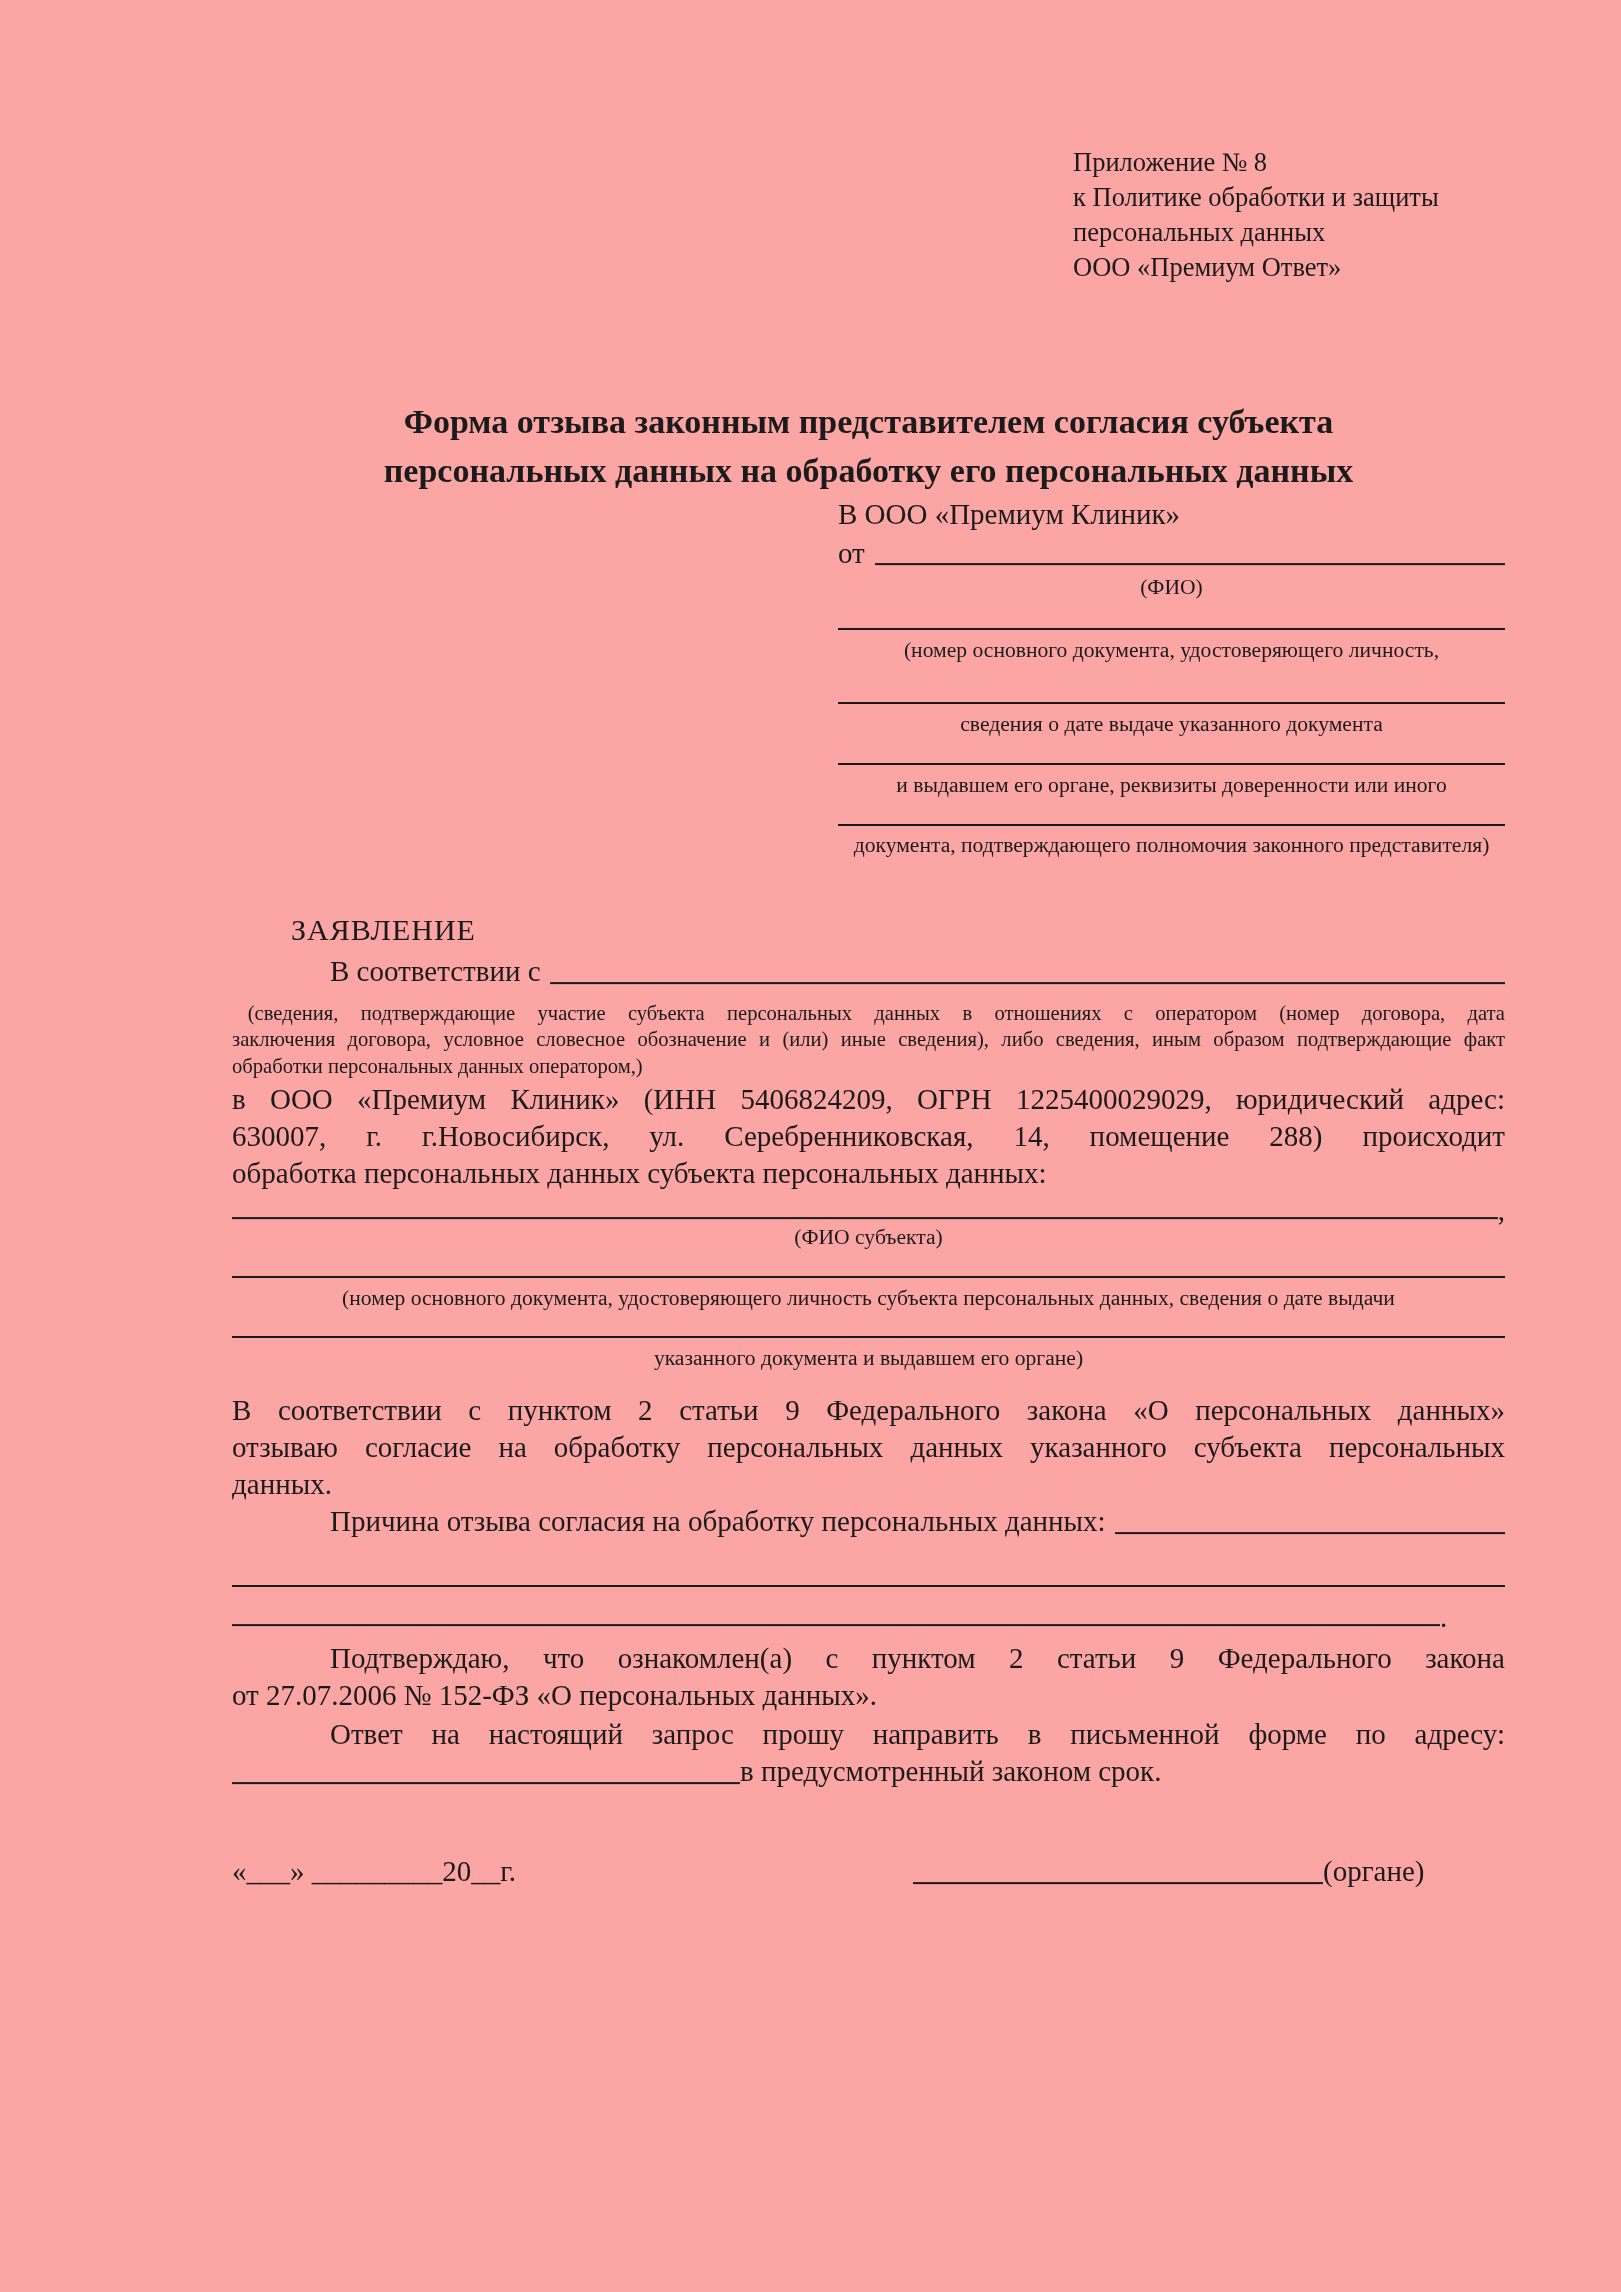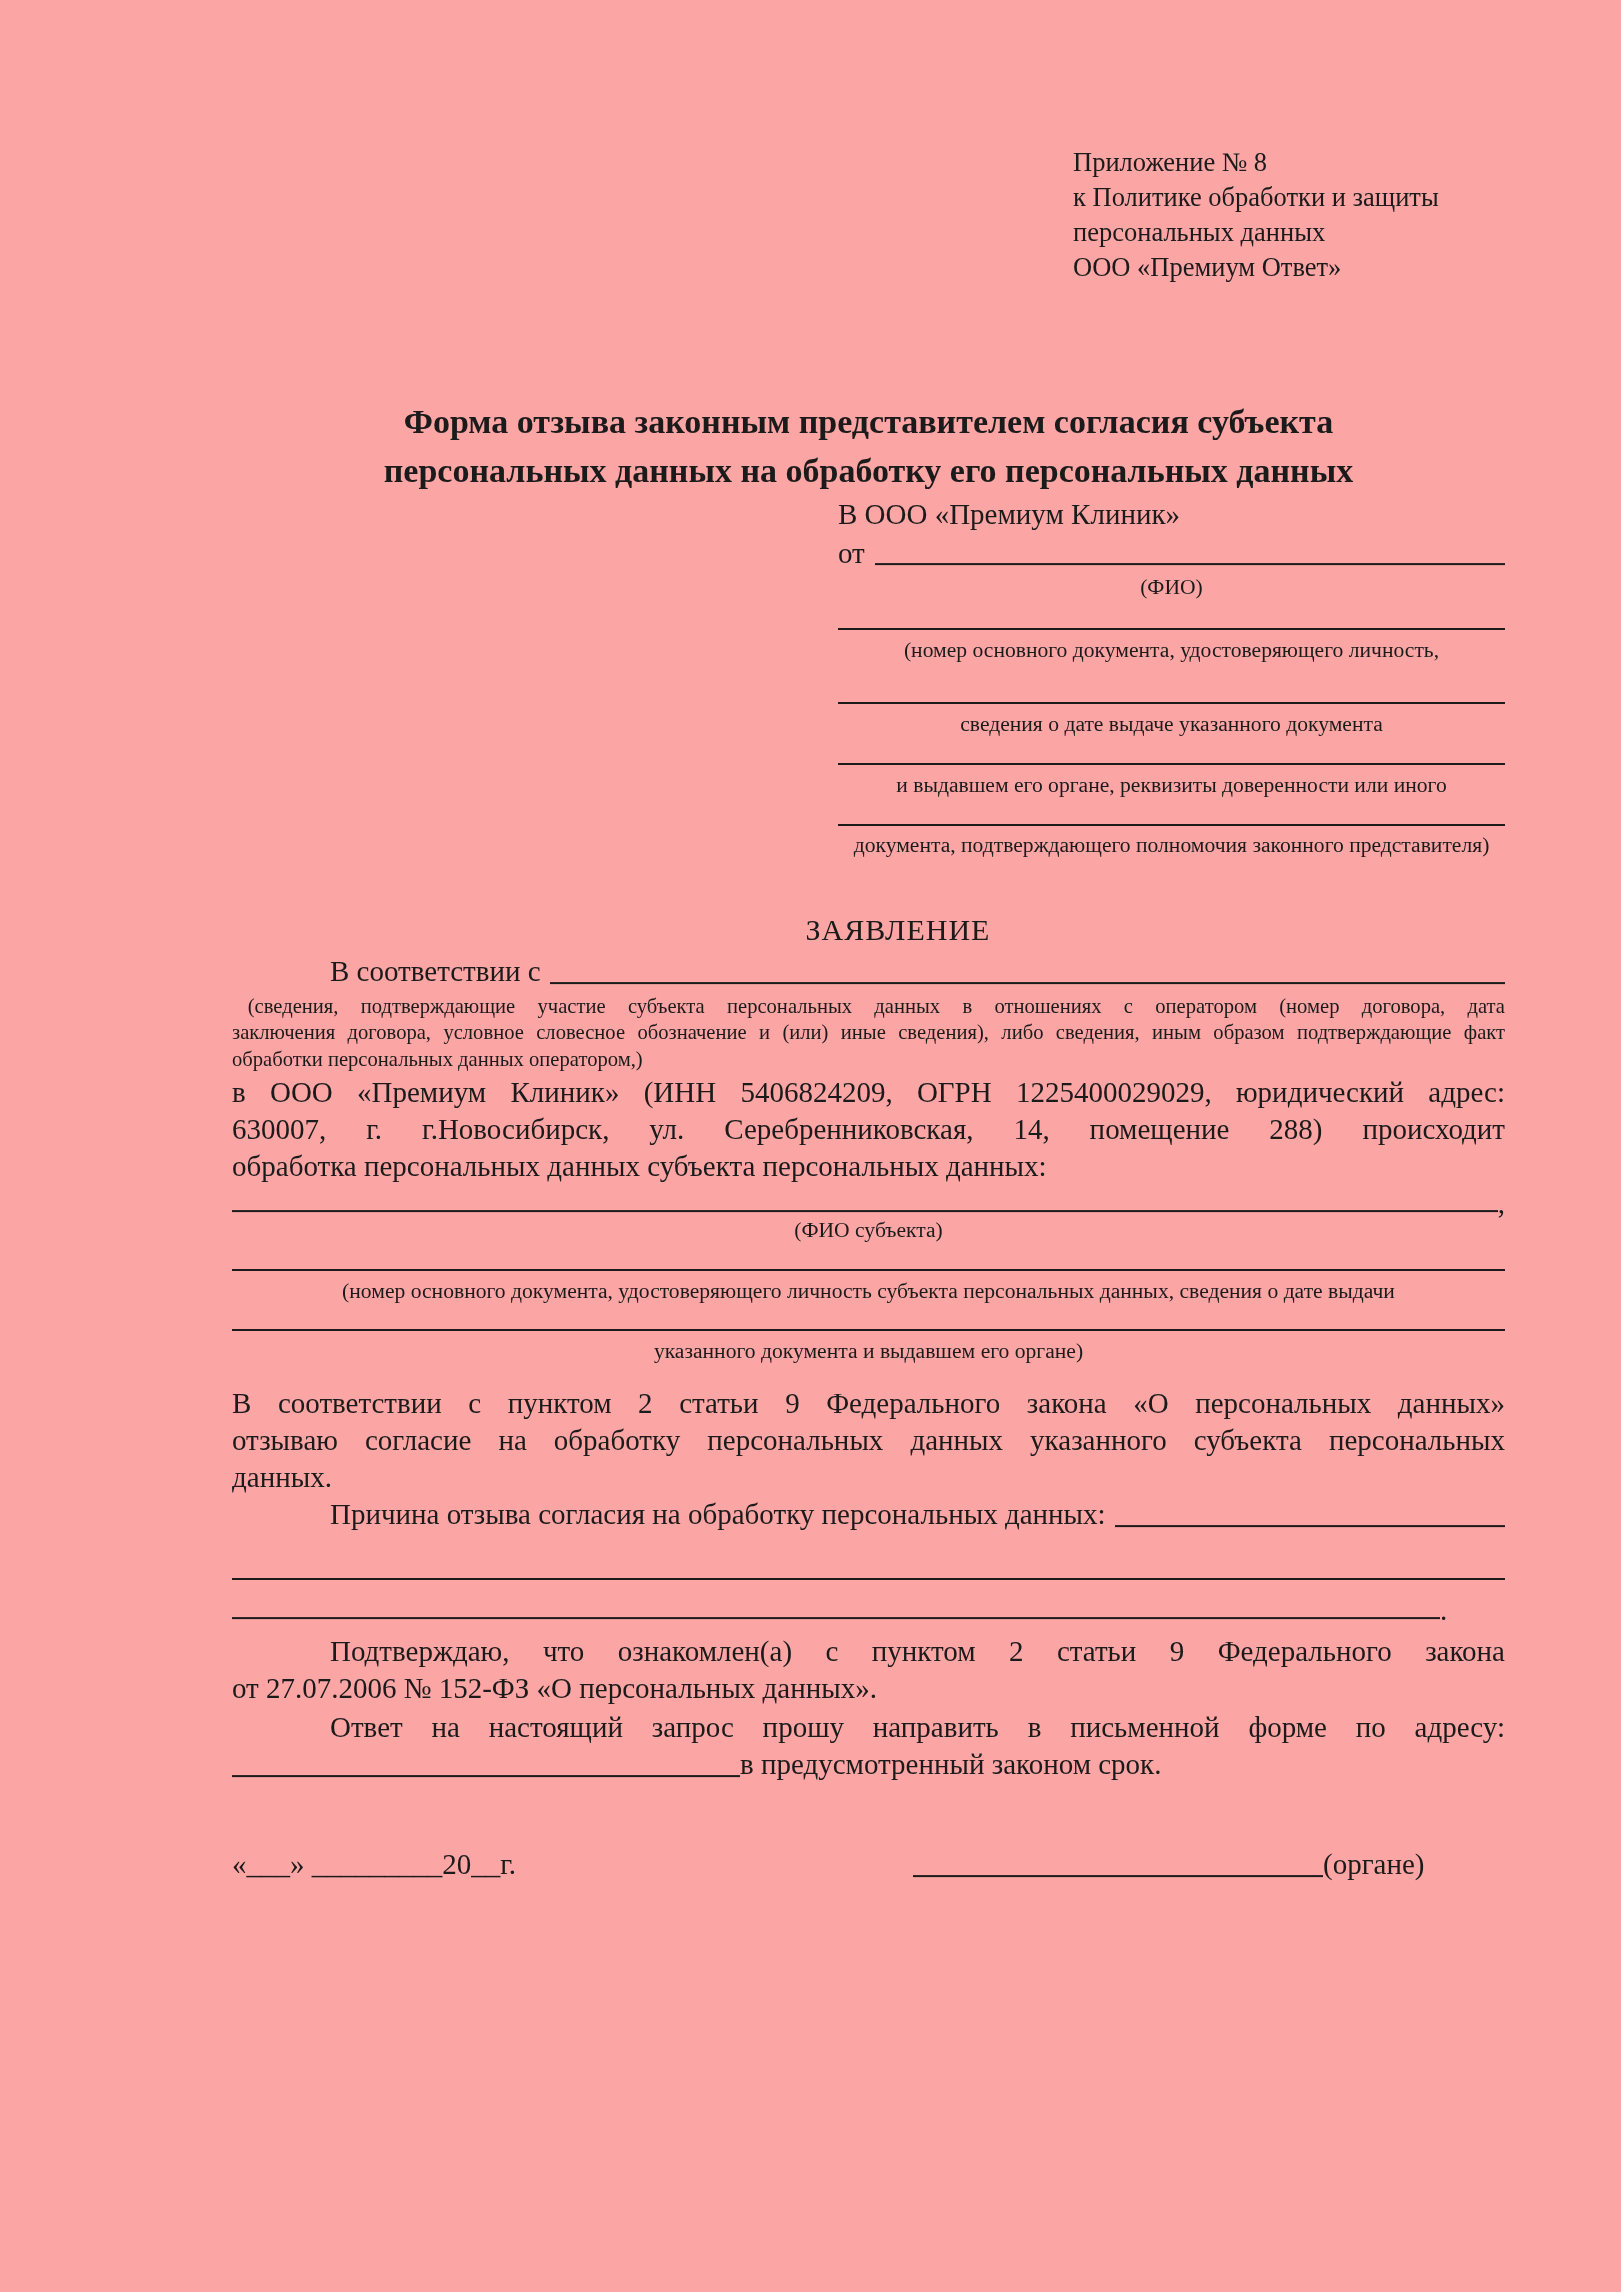--- a/index.html
+++ b/index.html
@@ -60,30 +60,29 @@
   .rule { border-top: 2px solid #1b1b1b; height: 0; }
   .rule.u1 { margin-top: 27.4px; }
   .rule.u2 { margin-top: 39px; }
   .rule.u3 { margin-top: 25.5px; }
   .rule.full1 { margin-top: 25.5px; }
   .rule.full2 { margin-top: 24.5px; }
   .rule.reason-rule { margin-top: 45px; }
 
   .statement-heading {
     margin-top: 53px;
-    text-align: center;
     padding-left: 59px;
     font-size: 30px;
     line-height: 35px;
     letter-spacing: 1px;
   }
 
   .accordance-row { margin-top: 5.9px; padding-left: 98px; }
 
-  .fine { margin-top: 3px; font-size: 20.6px; line-height: 26.5px; }
+  .fine { margin-top: 10px; font-size: 20.6px; line-height: 26.5px; }
   .jl { text-align: justify; text-align-last: justify; }
   .ind16 { text-indent: 15.7px; }
   .ind100 { text-indent: 98px; }
 
   .body-para { margin-top: 2px; }
   .body-para.mt4 { margin-top: 21px; }
   .body-para.mt8 { margin-top: 7.8px; }
 
   .comma-row { margin-top: 3.9px; line-height: 29px; }
   .reason-row { padding-left: 98px; }

